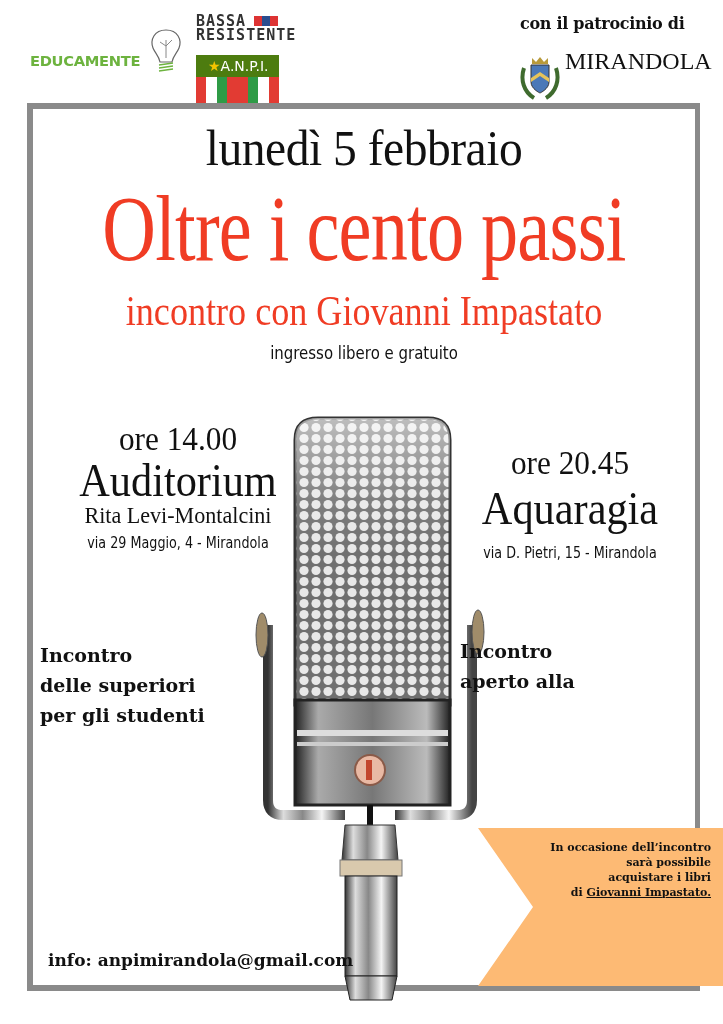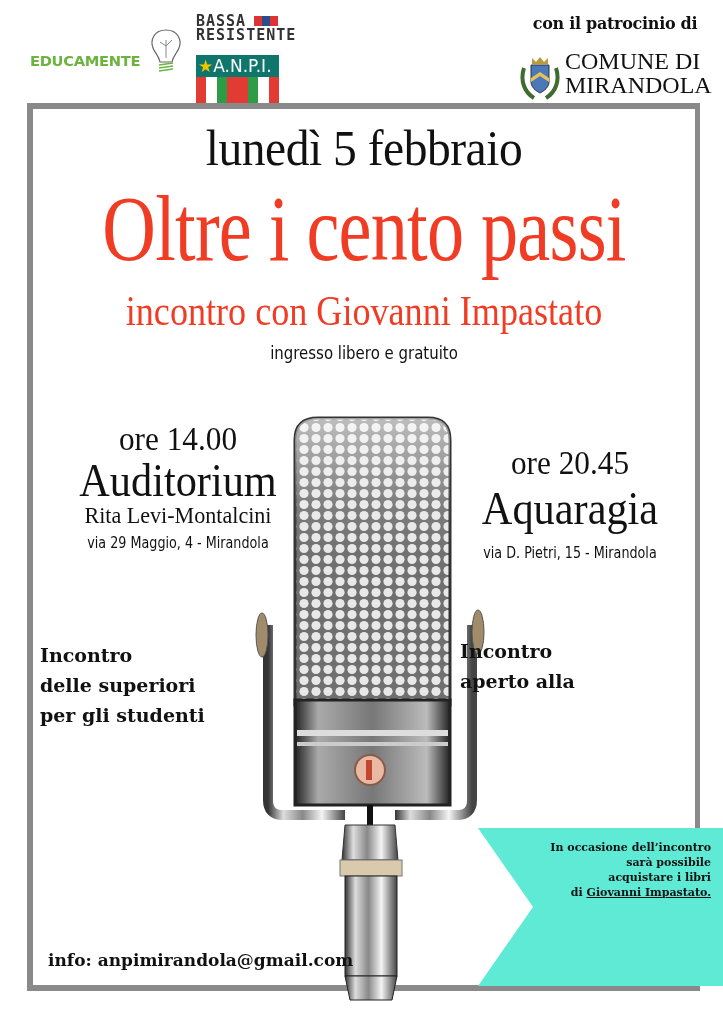--- a/index.html
+++ b/index.html
@@ -8,27 +8,27 @@
 
   
   #educamente { left:30px; top:28px; width:150px; height:50px; }
   #educamente .txt { position:absolute; left:0; top:25px; font-family:"DejaVu Sans", sans-serif; font-weight:bold; font-size:14px; letter-spacing:-0.3px; color:#6db33f; transform:scaleX(1.05); transform-origin:left; }
   #educamente svg { position:absolute; left:118px; top:0; }
 
   #anpi { left:194px; top:14px; width:90px; height:82px; }
   #anpi .bassa { position:absolute; left:2px; top:0; font-family:"DejaVu Sans Mono", monospace; font-size:15px; font-weight:bold; color:#333; letter-spacing:1px; line-height:14px; }
   #anpi .flagmini { position:absolute; left:60px; top:2px; width:24px; height:10px; background:linear-gradient(90deg,#d33 0 33%,#2a4d8f 33% 66%,#d33 66%); }
   #anpi .box { position:absolute; left:2px; top:41px; width:83px; height:52px; }
-  #anpi .blue { height:22px; background:#0f766e; color:#fff; font-family:"DejaVu Sans", sans-serif; font-size:17px; line-height:22px; padding-left:2px; }
+  #anpi .blue { height:22px; background:#4d7c0f; color:#fff; font-family:"DejaVu Sans", sans-serif; font-size:14px; line-height:22px; padding-left:12px; }
   #anpi .blue .star { color:#f2c400; }
   #anpi .stripes { height:30px; display:flex; }
   #anpi .stripes div { flex:1; }
 
   #patrocinio { left:520px; top:14px; width:190px; }
-  #patrocinio .lbl { font-family:"DejaVu Serif", serif; font-weight:bold; font-size:16px; color:#111; text-align:center; letter-spacing:-0.3px; }
+  #patrocinio .lbl { font-family:"DejaVu Serif", serif; font-weight:bold; font-size:16px; color:#111; text-align:left; letter-spacing:-0.3px; }
   #patrocinio .crest { position:absolute; left:0; top:40px; }
   #patrocinio .comune { position:absolute; left:45px; top:35px; font-family:"Liberation Serif", serif; font-size:24px; line-height:24px; color:#111; }
 
   
   #frame { left:27px; top:103px; width:662px; height:876px; border:6px solid #8a8a8a; border-right-width:5px; }
 
   .center { text-align:center; }
   #date { left:27px; top:118px; width:674px; font-family:"Liberation Serif", serif; font-size:50px; line-height:60px; color:#111; letter-spacing:-0.5px; transform:scaleX(0.95); }
   #title { left:27px; top:178px; width:674px; font-family:"Liberation Serif", serif; font-size:94px; line-height:100px; color:#f03c24; transform:scaleX(0.79); transform-origin:center; letter-spacing:-1px; }
   #subtitle { left:27px; top:288px; width:674px; font-family:"Liberation Serif", serif; font-size:42px; line-height:46px; color:#f03c24; transform:scaleX(0.86); }
@@ -44,21 +44,21 @@
   #ev2 { left:440px; top:444px;text-align:center; }
 
   .aud { font-family:"DejaVu Serif", serif; font-weight:bold; font-size:19px; line-height:30px; color:#111; text-align:left; }
   #aud1 { left:40px; top:640px; width:230px; }
   #aud2 { left:460px; top:636px; width:200px; }
 
   
   #mic { left:250px; top:400px; width:240px; height:624px; }
 
   
-  #banner { left:478px; top:828px; width:245px; height:158px; background:#5eead4; clip-path:polygon(0 0,100% 0,100% 100%,0 100%,55px 50%); }
+  #banner { left:478px; top:828px; width:245px; height:158px; background:#fdba74; clip-path:polygon(0 0,100% 0,100% 100%,0 100%,55px 50%); }
   #banner .txt { position:absolute; right:12px; top:12px; width:190px; text-align:right; font-family:"DejaVu Serif", serif; font-weight:bold; font-size:11px; line-height:15px; color:#111; }
   #banner .txt p { margin:0 0 6px 0; }
   #banner u { text-decoration:underline; }
 
   #info { left:48px; top:950px; font-family:"DejaVu Serif", serif; font-weight:bold; font-size:17px; color:#111; }
 </style>
 </head>
 <body>
 
 <div id="educamente" class="abs">
@@ -92,21 +92,20 @@
 
 <div id="patrocinio" class="abs">
   <div class="lbl">con il patrocinio di</div>
   <svg class="crest" width="40" height="46" viewBox="0 0 40 46">
     <path d="M4 14 C0 26 4 38 14 44 M36 14 C40 26 36 38 26 44" stroke="#3f6b2e" stroke-width="4" fill="none"></path>
     <path d="M12 4 L16 8 L20 3 L24 8 L28 4 L28 10 L12 10 Z" fill="#b89a3a"></path>
     <path d="M11 11 L29 11 L29 28 C29 35 20 39 20 39 C20 39 11 35 11 28 Z" fill="#4a78b8" stroke="#333" stroke-width="1"></path>
     <path d="M11 24 L20 18 L29 24 L29 28 L20 22 L11 28 Z" fill="#e6c35a"></path>
   </svg>
   <div class="comune">
-    <div>COMUNE DI</div>
     <div>MIRANDOLA</div>
   </div>
 </div>
 
 <div id="frame" class="abs"></div>
 
 <div id="date" class="abs center">lunedì 5 febbraio</div>
 <div id="title" class="abs center">Oltre i cento passi</div>
 <div id="subtitle" class="abs center">incontro con Giovanni Impastato</div>
 <div id="free" class="abs center">ingresso libero e gratuito</div>

